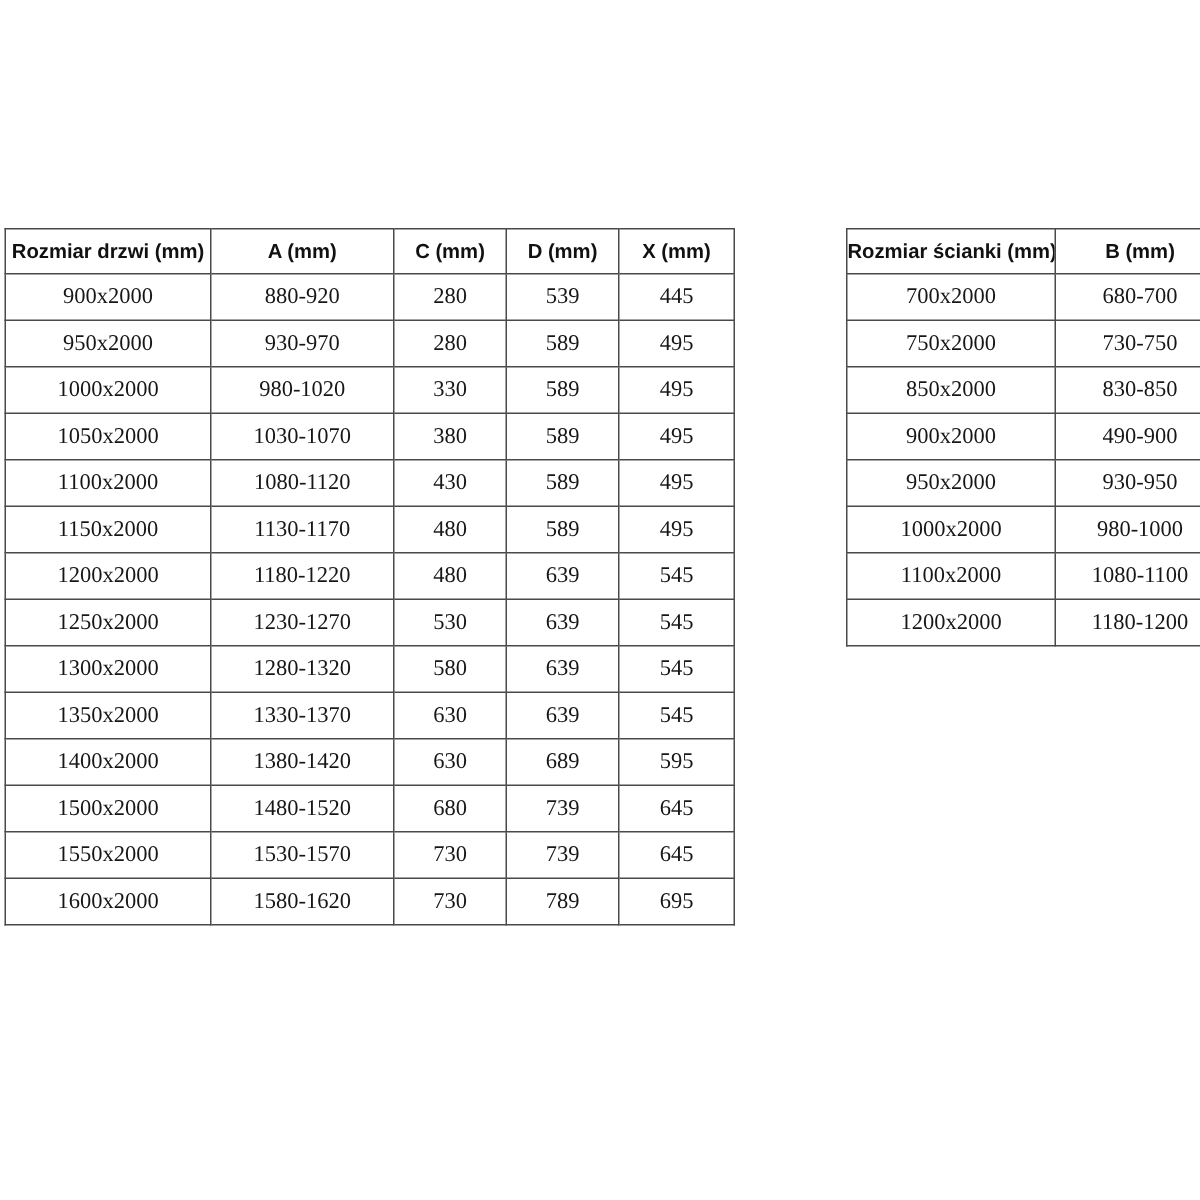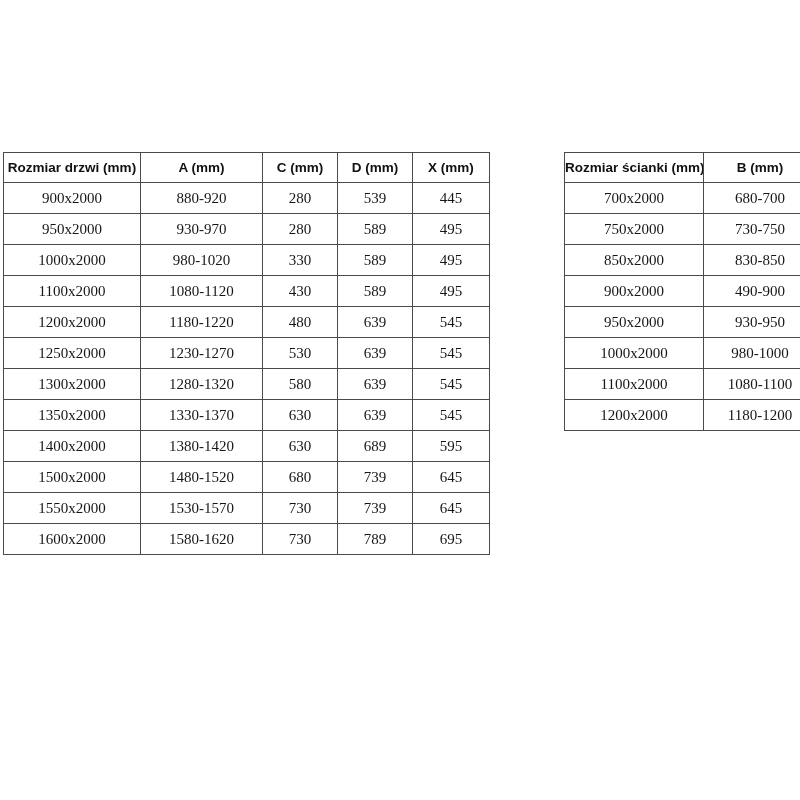--- a/index.html
+++ b/index.html
@@ -93,23 +93,37 @@
           <td>495</td>
         </tr>
         <tr>
           <td>1000x2000</td>
           <td>980-1020</td>
           <td>330</td>
           <td>589</td>
           <td>495</td>
         </tr>
         <tr>
+          <td>1050x2000</td>
+          <td>1030-1070</td>
+          <td>380</td>
+          <td>589</td>
+          <td>495</td>
+        </tr>
+        <tr>
           <td>1100x2000</td>
           <td>1080-1120</td>
           <td>430</td>
+          <td>589</td>
+          <td>495</td>
+        </tr>
+        <tr>
+          <td>1150x2000</td>
+          <td>1130-1170</td>
+          <td>480</td>
           <td>589</td>
           <td>495</td>
         </tr>
         <tr>
           <td>1200x2000</td>
           <td>1180-1220</td>
           <td>480</td>
           <td>639</td>
           <td>545</td>
         </tr>

